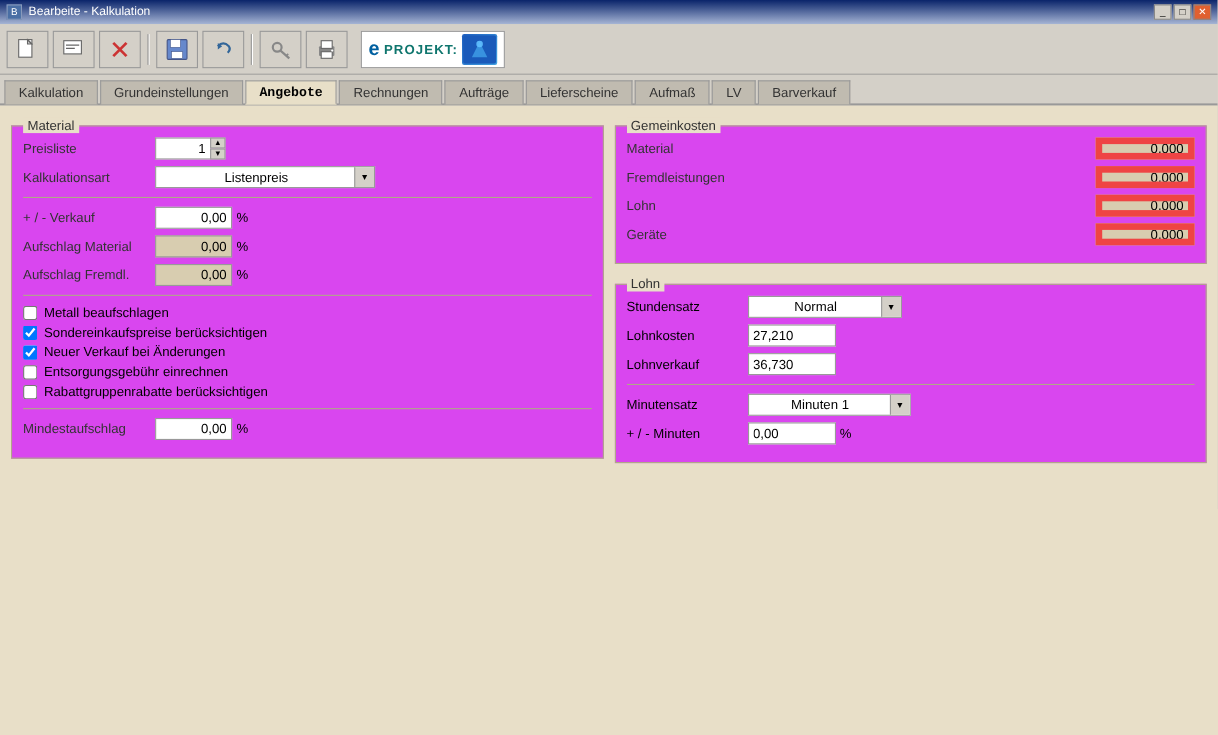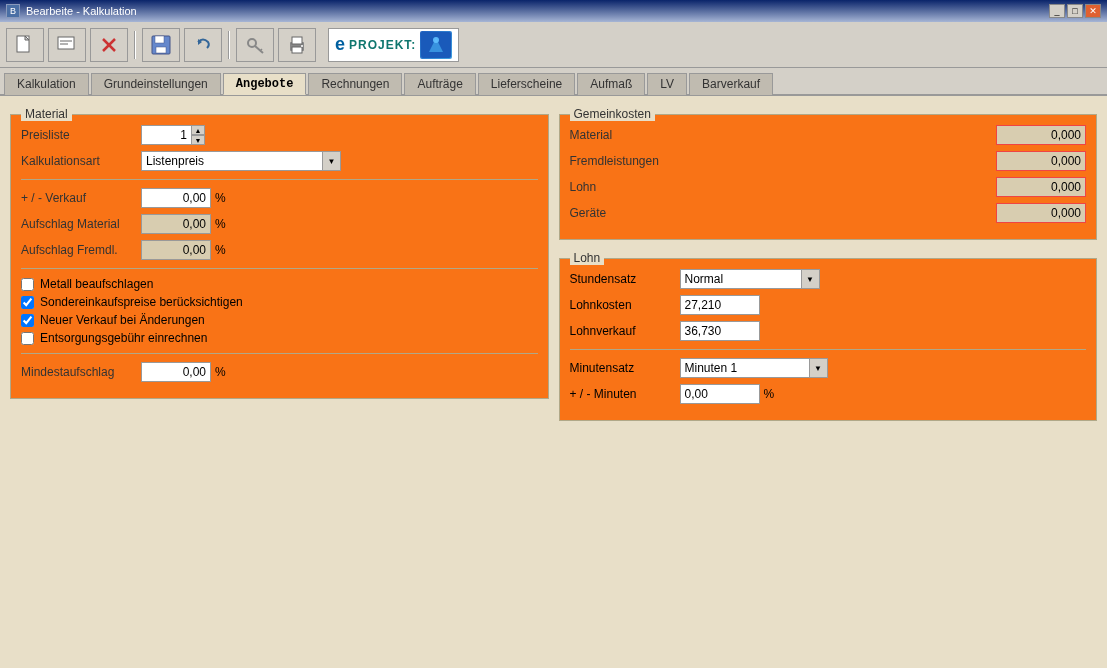--- a/index.html
+++ b/index.html
@@ -135,21 +135,21 @@
     
     .content-grid {
       display: grid;
       grid-template-columns: 1fr 1fr;
       gap: 10px;
     }
 
     
     .group-box {
       border: 1px solid #b0a888;
-      background: #f97316;
+      background: #d946ef;
       padding: 10px;
       position: relative;
       margin-top: 8px;
     }
     .group-box-title {
       position: absolute;
       top: -8px;
       left: 10px;
       background: #e8dfc8;
       padding: 0 4px;
@@ -227,20 +227,21 @@
       align-items: center;
     }
     .form-select {
       appearance: none;
       background: white;
       border: 1px solid #999;
       padding: 1px 20px 1px 4px;
       font-size: 12px;
       height: 20px;
       cursor: pointer;
+      text-align: center;
     }
     .select-arrow {
       position: absolute;
       right: 1px;
       top: 1px;
       width: 18px;
       height: 18px;
       background: #d4d0c8;
       border-left: 1px solid #999;
       display: flex; align-items: center; justify-content: center;
@@ -273,21 +274,21 @@
       justify-content: space-between;
       margin-bottom: 6px;
     }
     .gk-label {
       font-size: 12px;
       color: #333;
       min-width: 130px;
     }
     .gk-input {
       background: #d8cdb0;
-      border: 1px solid #ef4444;
+      border: 6px solid #ef4444;
       padding: 1px 4px;
       font-size: 12px;
       text-align: right;
       height: 20px;
       width: 90px;
     }
 
     
     .lohn-row {
       display: flex;
@@ -483,20 +484,24 @@
           <input type="checkbox" checked="" style="">
           <span>Sondereinkaufspreise berücksichtigen</span>
         </div>
         <div class="checkbox-row">
           <input type="checkbox" checked="" style="">
           <span>Neuer Verkauf bei Änderungen</span>
         </div>
         <div class="checkbox-row">
           <input type="checkbox" style="">
           <span>Entsorgungsgebühr einrechnen</span>
+        </div>
+        <div class="checkbox-row">
+          <input type="checkbox" style="">
+          <span>Rabattgruppenrabatte berücksichtigen</span>
         </div>
 
         <hr class="form-divider">
 
         <div class="form-row">
           <span class="form-label">Mindestaufschlag</span>
           <input class="form-input form-input-num" type="text" value="0,00" style="">
           <span class="form-unit">%</span>
         </div>
       </div>

